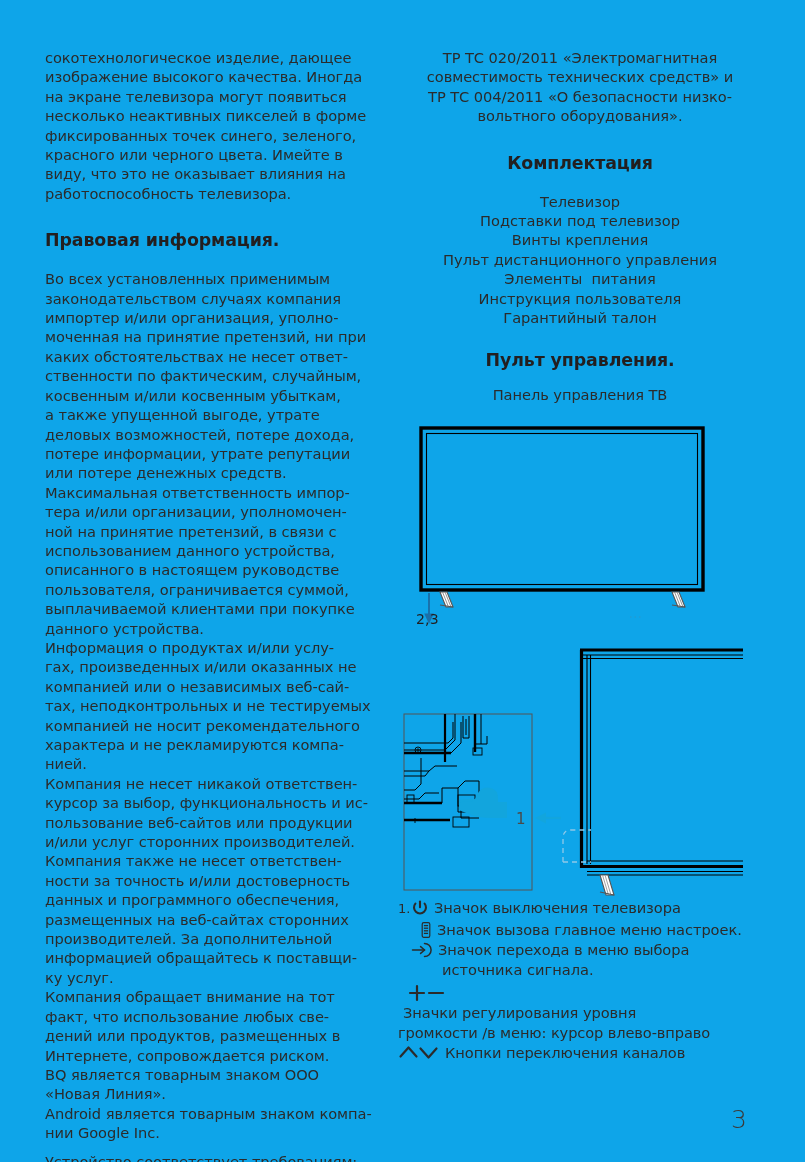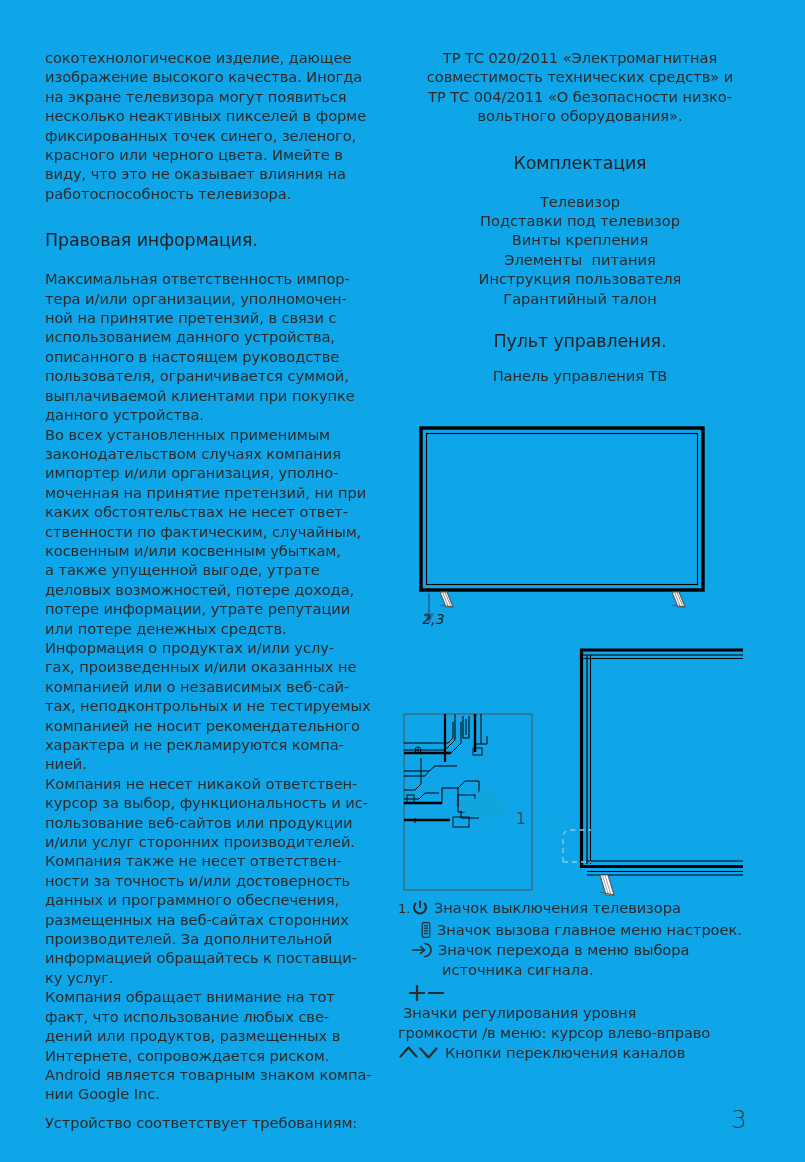--- a/index.html
+++ b/index.html
@@ -40,21 +40,21 @@
     line-height: 19.4px;
     color: #2b2b2b;
     letter-spacing: -0.05px;
     white-space: pre-line;
   }
   p.body-text + p.body-text {
     margin-top: 0;
   }
   h2.section-heading {
     margin: 0;
-    font-weight: normal;
+    font-weight: bold;
     font-size: 17.4px;
     line-height: 22px;
     color: #231f20;
     letter-spacing: -0.1px;
   }
   .gap-before-heading { height: 26px; }
   .gap-after-heading { height: 18px; }
   .gap-small { height: 14px; }
   .gap-med { height: 22px; }
   .gap-tiny { height: 9px; }
@@ -86,23 +86,22 @@
     width: 375px;
     height: 262px;
   }
   .fig-label {
     position: absolute;
     font-size: 14px;
     color: #231f20;
     letter-spacing: 0.2px;
   }
   .fig-label-23 {
-    left: 22px;
+    left: 16px;
     top: 186px;
-    font-style: italic;
   }
 
   
   .legend {
     position: absolute;
     left: 398px;
     top: 898px;
     width: 372px;
   }
   .legend-row {
@@ -172,39 +171,39 @@
 красного или черного цвета. Имейте в
 виду, что это не оказывает влияния на
 работоспособность телевизора.</p>
 
     <div class="gap-before-heading"></div>
 
     <h2 class="section-heading">Правовая информация.</h2>
 
     <div class="gap-after-heading"></div>
 
-    <p class="body-text">Максимальная ответственность импор-
-тера и/или организации, уполномочен-
-ной на принятие претензий, в связи с
-использованием данного устройства,
-описанного в настоящем руководстве
-пользователя, ограничивается суммой,
-выплачиваемой клиентами при покупке
-данного устройства.</p>
     <p class="body-text">Во всех установленных применимым
 законодательством случаях компания
 импортер и/или организация, уполно-
 моченная на принятие претензий, ни при
 каких обстоятельствах не несет ответ-
 ственности по фактическим, случайным,
 косвенным и/или косвенным убыткам,
 а также упущенной выгоде, утрате
 деловых возможностей, потере дохода,
 потере информации, утрате репутации
 или потере денежных средств.</p>
+    <p class="body-text">Максимальная ответственность импор-
+тера и/или организации, уполномочен-
+ной на принятие претензий, в связи с
+использованием данного устройства,
+описанного в настоящем руководстве
+пользователя, ограничивается суммой,
+выплачиваемой клиентами при покупке
+данного устройства.</p>
     <p class="body-text">Информация о продуктах и/или услу-
 гах, произведенных и/или оказанных не
 компанией или о независимых веб-сай-
 тах, неподконтрольных и не тестируемых
 компанией не носит рекомендательного
 характера и не рекламируются компа-
 нией.</p>
     <p class="body-text">Компания не несет никакой ответствен-
 курсор за выбор, функциональность и ис-
 пользование веб-сайтов или продукции
@@ -213,20 +212,22 @@
 ности за точность и/или достоверность
 данных и программного обеспечения,
 размещенных на веб-сайтах сторонних
 производителей. За дополнительной
 информацией обращайтесь к поставщи-
 ку услуг.</p>
     <p class="body-text">Компания обращает внимание на тот
 факт, что использование любых све-
 дений или продуктов, размещенных в
 Интернете, сопровождается риском.</p>
+    <p class="body-text">BQ является товарным знаком ООО
+«Новая Линия».</p>
     <p class="body-text">Android является товарным знаком компа-
 нии Google Inc.</p>
 
     <div class="gap-tiny"></div>
 
     <p class="body-text">Устройство соответствует требованиям:</p>
   </div>
 
   <div class="col col-right">
 
@@ -238,20 +239,21 @@
     <div class="gap-before-heading"></div>
 
     <h2 class="section-heading">Комплектация</h2>
 
     <div class="gap-after-heading"></div>
 
     <ul class="plain-list">
       <li>Телевизор</li>
       <li>Подставки под телевизор</li>
       <li>Винты крепления</li>
+      <li>Пульт дистанционного управления</li>
       <li>Элементы  питания</li>
       <li>Инструкция пользователя</li>
       <li>Гарантийный талон</li>
     </ul>
 
     <div class="gap-med"></div>
 
     <h2 class="section-heading">Пульт управления.</h2>
 
     <div class="gap-small"></div>

